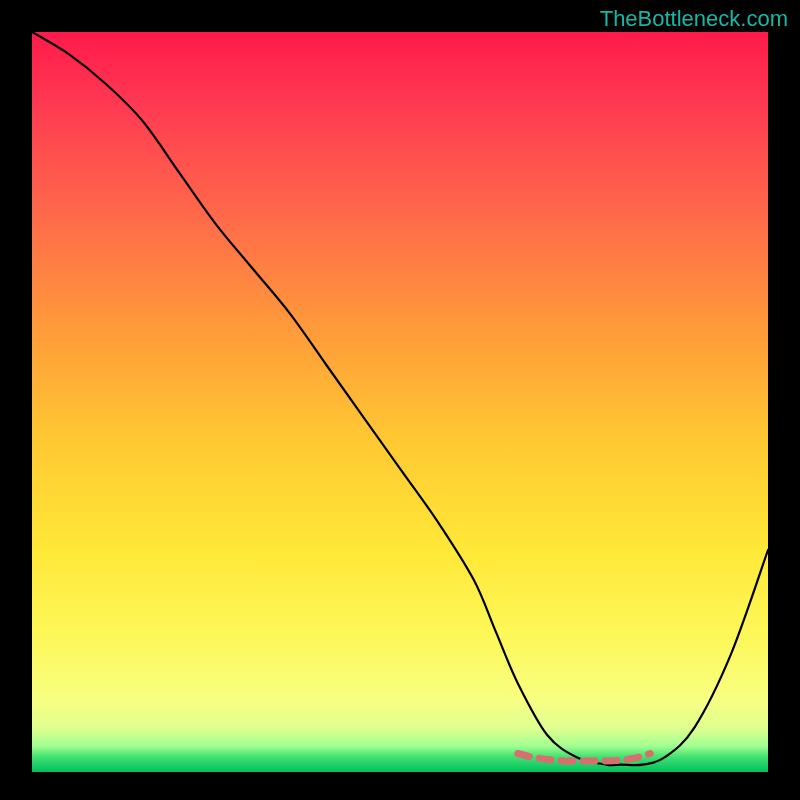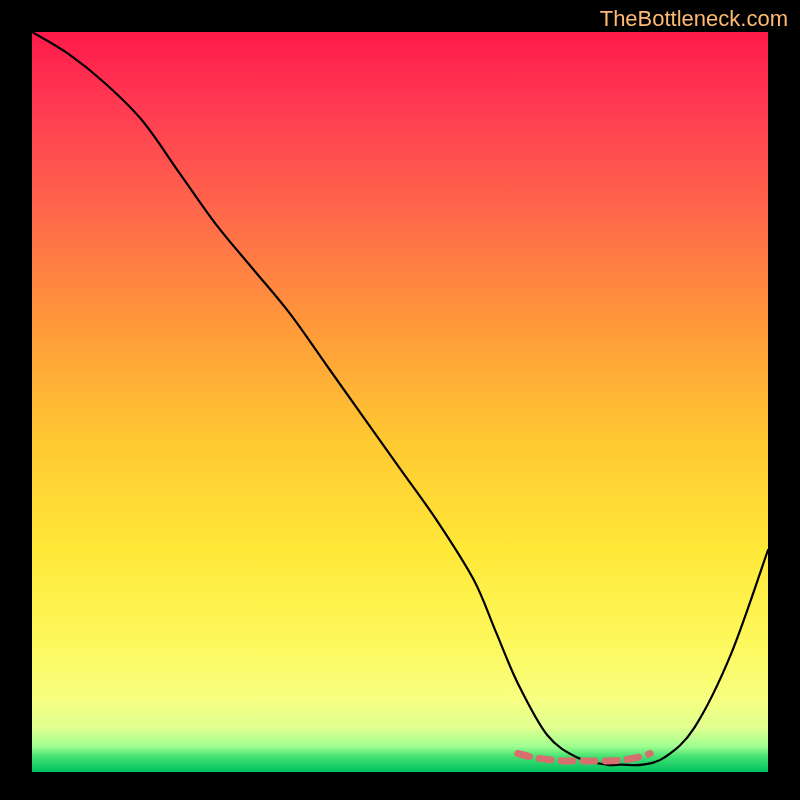--- a/index.html
+++ b/index.html
@@ -1,17 +1,17 @@
 <!DOCTYPE html>
 <html><head>
 <meta charset="utf-8">
 <style>
   * { margin: 0; padding: 0; box-sizing: border-box; }
   body { width: 800px; height: 800px; background: #000; position: relative; font-family: Arial, sans-serif; }
-  .watermark { position: absolute; top: 6px; right: 12px; color: #fdba74; font-size: 22px; font-weight: 500; z-index: 10; }
+  .watermark { position: absolute; top: 6px; right: 12px; color: #14b8a6; font-size: 22px; font-weight: 500; z-index: 10; }
   .plot-area { position: absolute; left: 32px; top: 32px; width: 736px; height: 740px; }
   .gradient-bg { position: absolute; inset: 0; background: linear-gradient(to bottom,
       #ff1a4a 0%,
       #ff3a52 10%,
       #ff6a4a 25%,
       #ff9a3a 40%,
       #ffc832 55%,
       #ffe838 70%,
       #fdf85a 82%,
       #f8ff80 90%,

